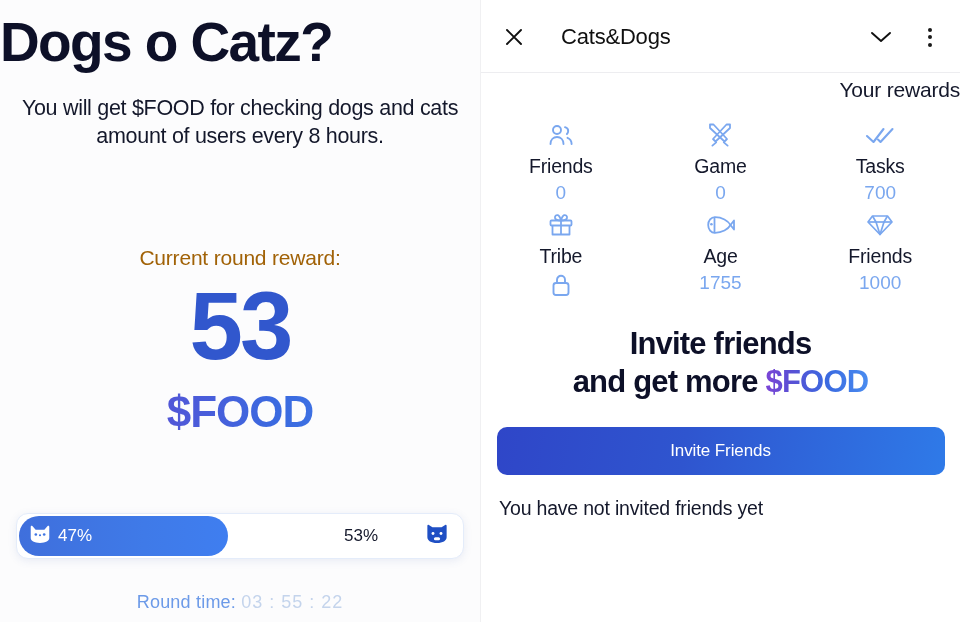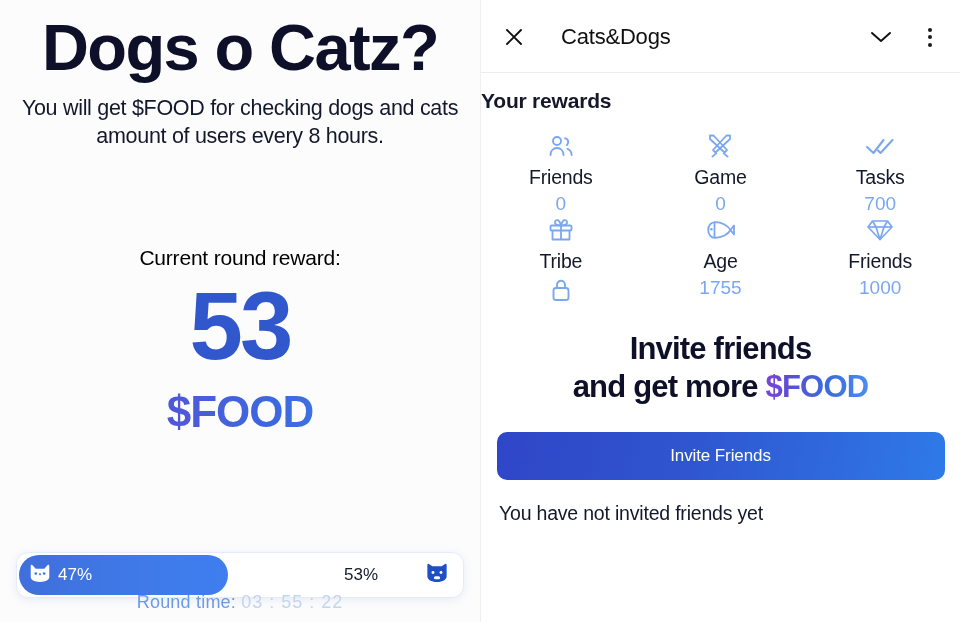--- a/index.html
+++ b/index.html
@@ -27,22 +27,22 @@
     height: 622px;
     background: #fcfcfd;
     box-sizing: border-box;
     overflow: hidden;
   }
   .game-title {
     position: absolute;
     top: 14px;
     left: 0;
     width: 480px;
-    text-align: center;
-    font-size: 65px;
+    text-align: left;
+    font-size: 55px;
     font-weight: bold;
     letter-spacing: -1.6px;
     color: #0d1028;
     line-height: 1.05;
   }
   .game-subtitle {
     position: absolute;
     top: 94px;
     left: 16px;
     width: 448px;
@@ -54,21 +54,21 @@
     letter-spacing: -0.3px;
   }
   .round-label {
     position: absolute;
     top: 246px;
     left: 0;
     width: 480px;
     text-align: center;
     font-size: 21px;
     font-weight: 500;
-    color: #000000;
+    color: #a16207;
     letter-spacing: -0.2px;
   }
   .round-amount {
     position: absolute;
     top: 278px;
     left: 0;
     width: 480px;
     text-align: center;
     font-size: 96px;
     font-weight: bold;
@@ -90,21 +90,21 @@
     -webkit-background-clip: text;
     background-clip: text;
     color: transparent;
     -webkit-text-fill-color: transparent;
   }
 
   
   .progress-wrap {
     position: absolute;
     left: 16px;
-    top: 552px;
+    top: 513px;
     width: 448px;
     height: 46px;
     background: #ffffff;
     border: 1px solid #e4ecfa;
     border-radius: 12px;
     box-shadow: 0 2px 8px rgba(60,90,170,0.10);
     box-sizing: border-box;
   }
   .progress-fill {
     position: absolute;
@@ -216,31 +216,32 @@
   }
   .hdr-menu i {
     display: block;
     width: 4px;
     height: 4px;
     border-radius: 50%;
     background: #1a1a1a;
   }
 
   .rewards-title {
-    margin-top: 16px;
-    text-align: left;
+    margin-top: 5px;
+    text-align: right;
     font-size: 21px;
-    font-weight: 700;
+    font-weight: 400;
     color: #14182b;
     letter-spacing: -0.2px;
   }
   .rewards-grid {
     margin-top: 18px;
     display: grid;
     grid-template-columns: repeat(3, 1fr);
+    row-gap: 6px;
   }
   .reward-cell {
     display: flex;
     flex-direction: column;
     align-items: center;
     justify-content: flex-start;
   }
   .reward-icon {
     height: 30px;
     display: flex;

